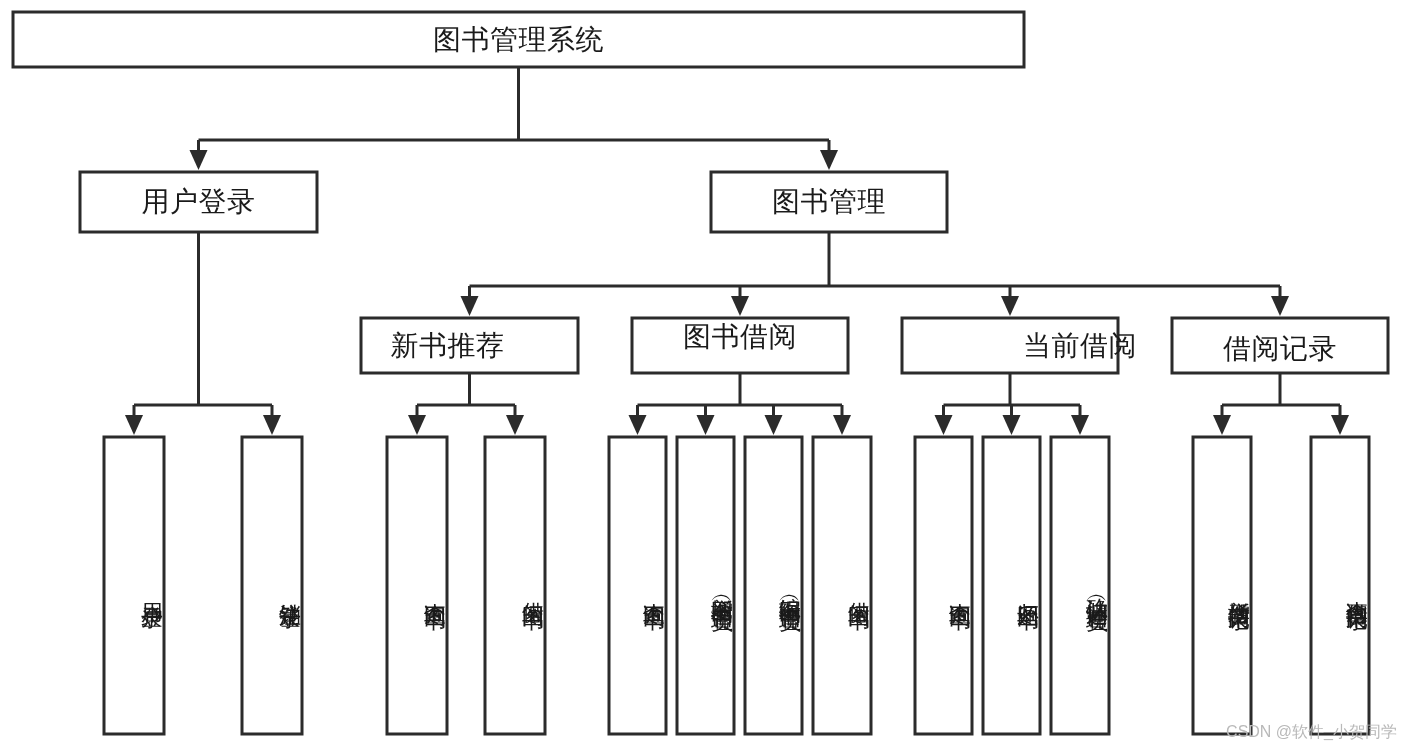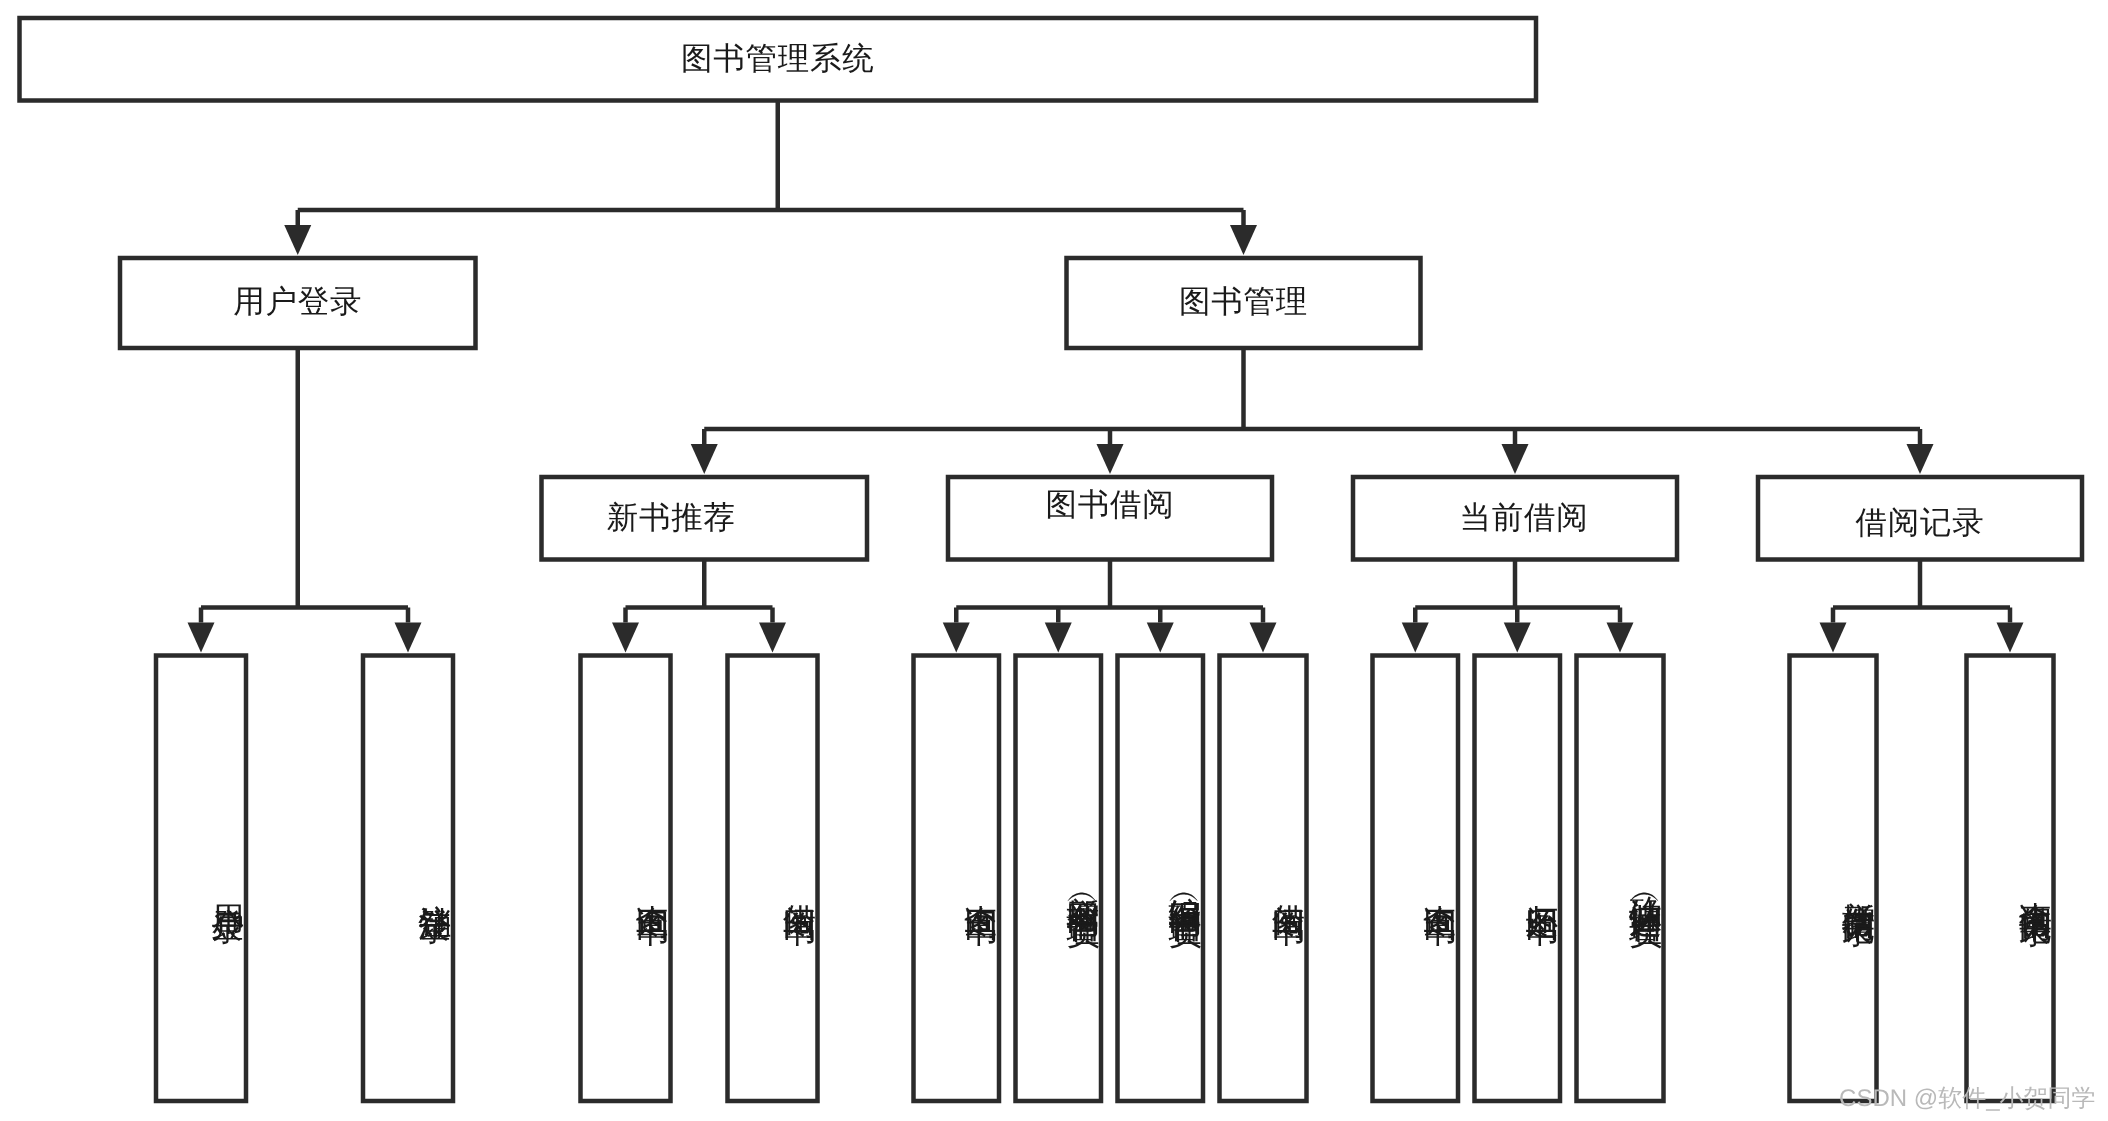--- a/index.html
+++ b/index.html
@@ -15,21 +15,21 @@
   .arrow-head{fill:#2b2b2b;stroke:none;}
   .node-label{
     position:absolute;
     display:flex;align-items:center;justify-content:center;
     color:#1a1a1a;
     text-align:center;
     pointer-events:none;
     line-height:1.12;
     letter-spacing:0.5px;
   }
-  .node-label.horiz{font-size:21px;}
+  .node-label.horiz{font-size:28px;}
   .node-label.vert{
     writing-mode:vertical-rl;
     text-orientation:upright;
     font-size:22px;
     letter-spacing:2px;
     align-items:flex-start;
     justify-content:center;
     padding-top:6px;
     box-sizing:border-box;
   }
@@ -119,21 +119,21 @@
       <path d="M 1213 415 L 1231 415 L 1222 435 Z" class="arrow-head"></path>
       <path d="M 1340 405 L 1340 415" class="conn"></path>
       <path d="M 1331 415 L 1349 415 L 1340 435 Z" class="arrow-head"></path>
     </svg>
   <div id="labels-layer">
       <div class="node-label horiz" style="left: 13px; top: 12px; width: 1011px; height: 55px;">图书管理系统</div>
       <div class="node-label horiz" style="left: 80px; top: 172px; width: 237px; height: 60px;">用户登录</div>
       <div class="node-label horiz" style="left: 711px; top: 172px; width: 236px; height: 60px;">图书管理</div>
       <div class="node-label horiz" style="left: 361px; top: 318px; width: 173px; height: 55px; border-radius: 26px;">新书推荐</div>
       <div class="node-label horiz" style="left: 632px; top: 318px; width: 216px; height: 38px;">图书借阅</div>
-      <div class="node-label horiz" style="left: 888px; top: 318px; width: 216px; height: 55px; padding-left: 20px;">当前借阅</div>
+      <div class="node-label horiz" style="left: 952px; top: 318px; width: 216px; height: 55px; padding-left: 20px;">当前借阅</div>
       <div class="node-label horiz" style="left: 1172px; top: 321px; width: 216px; height: 55px;">借阅记录</div>
       <div class="node-label vert" style="left: 104px; top: 437px; width: 60px; height: 297px;">用户登录</div>
       <div class="node-label vert" style="left: 242px; top: 437px; width: 60px; height: 297px;">注销登录</div>
       <div class="node-label vert" style="left: 387px; top: 437px; width: 60px; height: 297px;">查询图书</div>
       <div class="node-label vert" style="left: 485px; top: 437px; width: 60px; height: 297px;">借阅图书</div>
       <div class="node-label vert" style="left: 609px; top: 437px; width: 57px; height: 297px;">查询图书</div>
       <div class="node-label vert" style="left: 677px; top: 437px; width: 57px; height: 297px;">新增图书（管理员）</div>
       <div class="node-label vert" style="left: 745px; top: 437px; width: 57px; height: 297px;">编辑图书（管理员）</div>
       <div class="node-label vert" style="left: 813px; top: 437px; width: 58px; height: 297px;">借阅图书</div>
       <div class="node-label vert" style="left: 915px; top: 437px; width: 57px; height: 297px;">查询图书</div>

